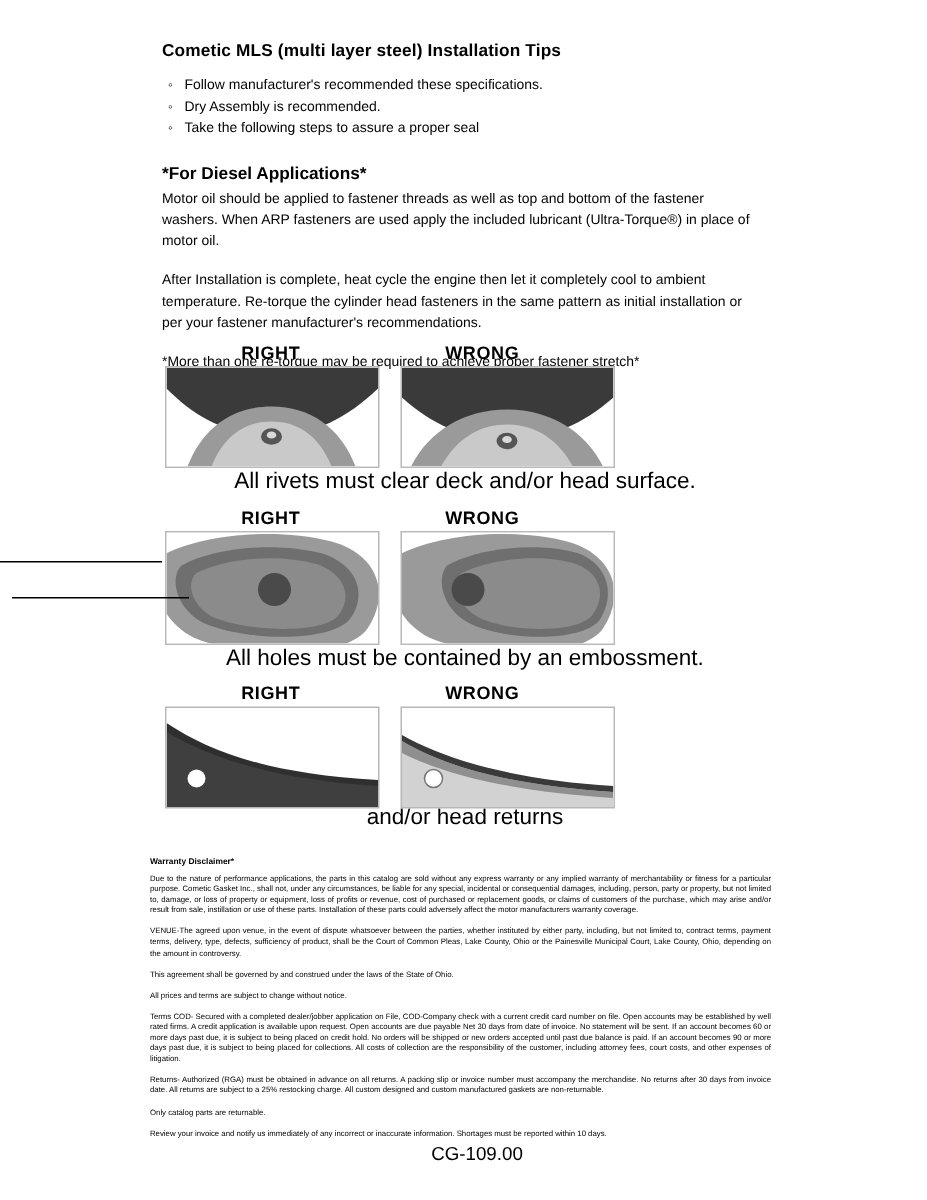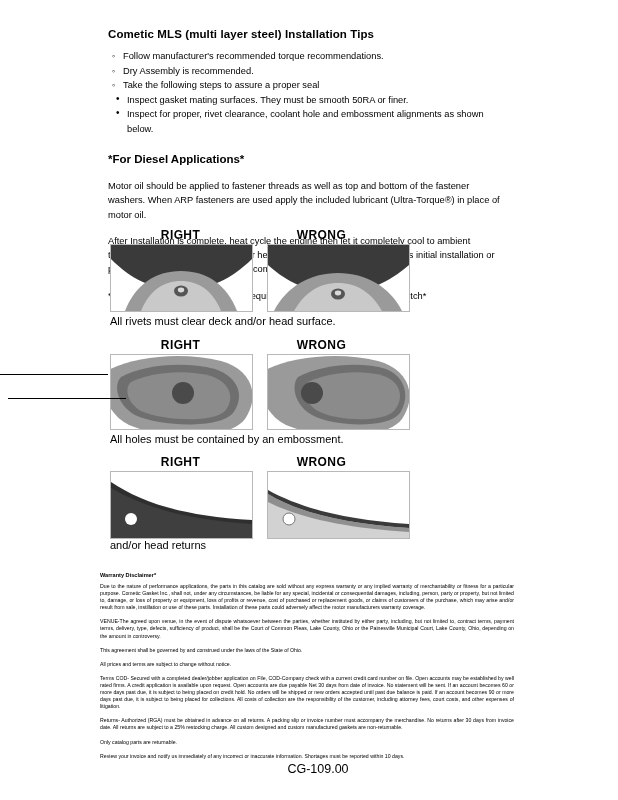--- a/index.html
+++ b/index.html
@@ -66,21 +66,21 @@
   .subbullets > li::before {
     content: "\2022";
     position: absolute;
     left: 0;
     top: -1px;
     font-size: 10px;
   }
   h2.subhead {
     font-size: 11.5px;
     font-weight: bold;
-    margin: 17px 0 14px 0;
+    margin: 17px 0 3px 0;
   }
   p.body {
     font-size: 9.3px;
     line-height: 14.3px;
     margin: 0 0 12px 0;
   }
   p.body.tight {
     margin-bottom: 0;
   }
   
@@ -115,23 +115,24 @@
     border: 1px solid #b8b8b8;
     overflow: hidden;
     position: relative;
     background: #ffffff;
   }
   .cell.tall {
     height: 74px;
   }
   .cell svg { display: block; }
   .caption {
-    font-size: 11px;
+    font-size: 15px;
     margin-top: 3px;
     line-height: 12.5px;
+    text-align: center;
   }
   
   .callouts {
     position: absolute;
     left: -2px;
     top: 0;
   }
   .leader {
     position: absolute;
     height: 1px;
@@ -167,27 +168,23 @@
 </style>
 </head>
 <body>
 
 <div class="page">
 
   <div class="content">
     <h1 class="title">Cometic MLS (multi layer steel) Installation Tips</h1>
 
     <ul class="bullets">
-      <li>Follow manufacturer's recommended torque recommendations.</li>
+      <li>Follow manufacturer's recommended these specifications.</li>
       <li>Dry Assembly is recommended.</li>
       <li>Take the following steps to assure a proper seal</li>
-    </ul>
-    <ul class="subbullets">
-      <li>Inspect gasket mating surfaces.  They must be smooth 50RA or finer.</li>
-      <li>Inspect for proper, rivet clearance, coolant hole and embossment alignments as shown below.</li>
     </ul>
 
     <h2 class="subhead">*For Diesel Applications*</h2>
     <p class="body">Motor oil should be applied to fastener threads as well as top and bottom of the fastener washers. When ARP fasteners are used apply the included lubricant (Ultra-Torque®) in place of motor oil.</p>
     <p class="body">After Installation is complete, heat cycle the engine then let it completely cool to ambient temperature. Re-torque the cylinder head fasteners in the same pattern as initial installation or per your fastener manufacturer's recommendations.</p>
     <p class="body tight">*More than one re-torque may be required to achieve proper fastener stretch*</p>
   </div>
 
   <div class="figures">
 

